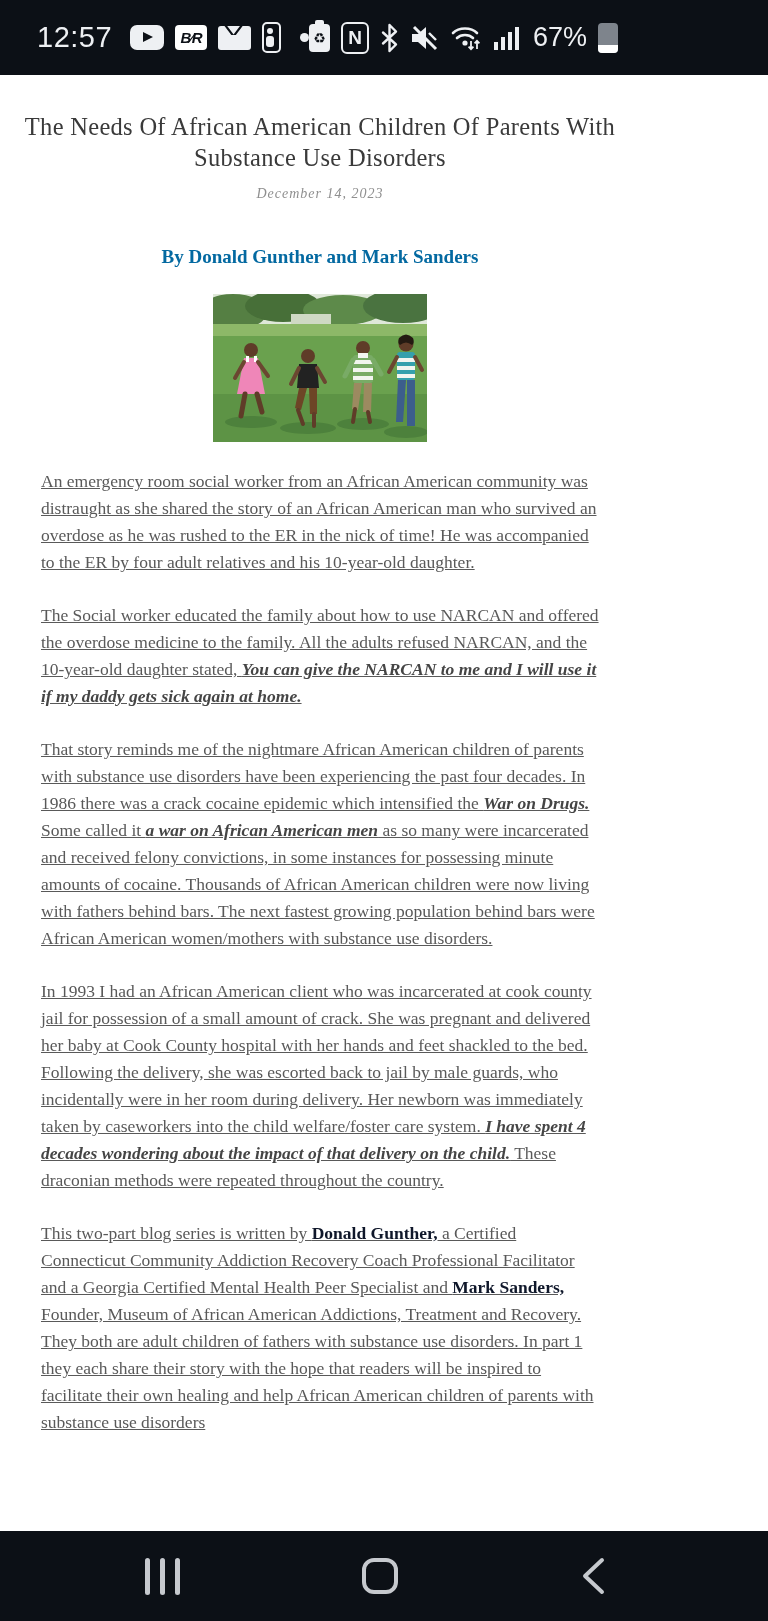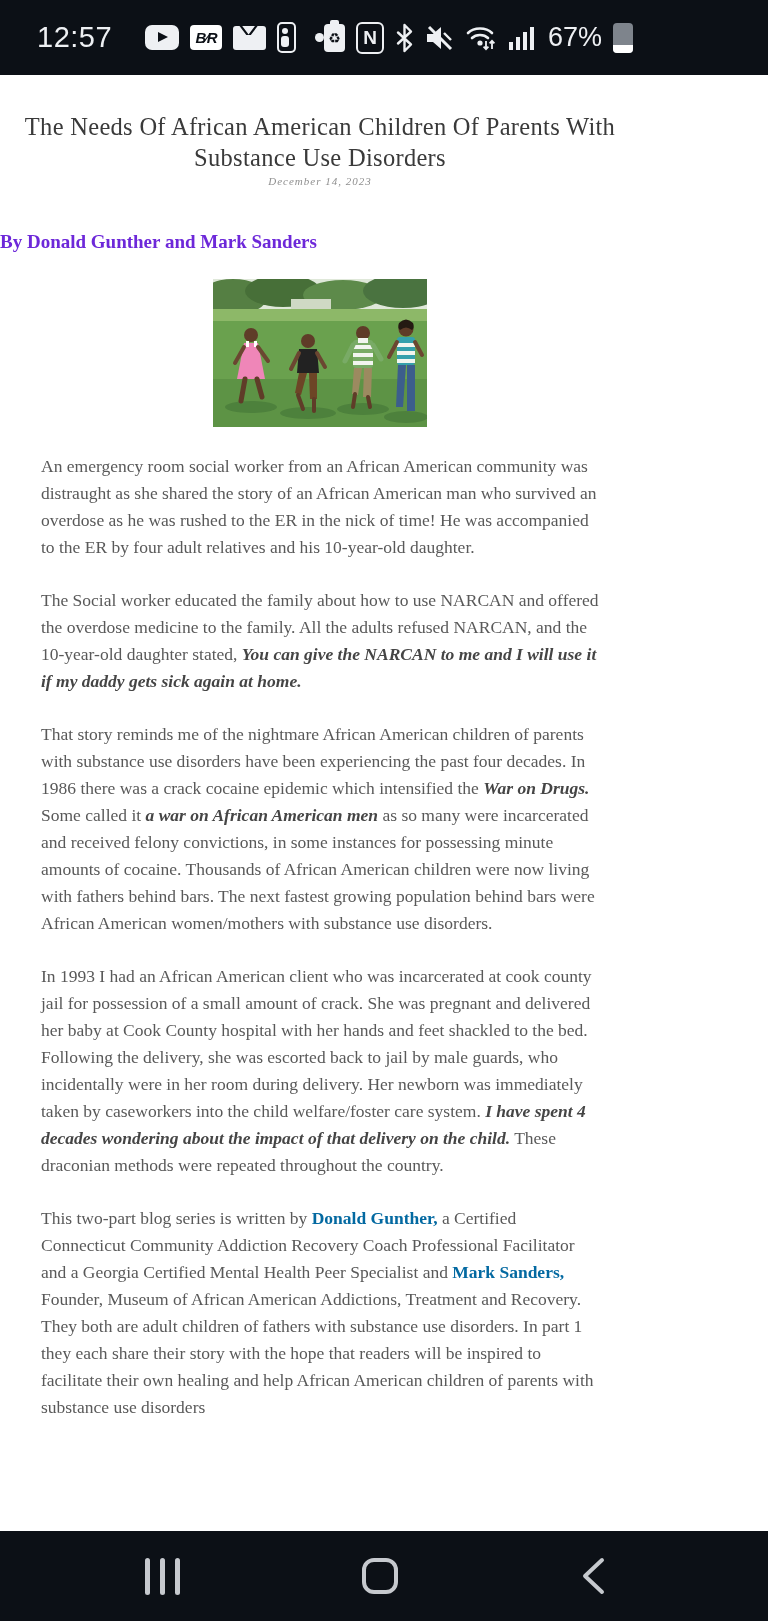--- a/index.html
+++ b/index.html
@@ -9,21 +9,21 @@
     font-family:"Liberation Serif",serif;
   }
   
   .status-bar{
     position:absolute;top:0;left:0;width:768px;height:75px;
     background:#0c1016;display:flex;align-items:center;
     box-sizing:border-box;padding:0 0 0 37px;
     font-family:"Liberation Sans",sans-serif;color:#eef0f3;
   }
   .sb-left{display:flex;align-items:center;gap:11px;}
-  .sb-time{font-size:29px;letter-spacing:.5px;margin-right:22px;}
+  .sb-time{font-size:29px;letter-spacing:.5px;margin-right:7px;}
   .sb-right{display:flex;align-items:center;gap:11px;margin-left:auto;margin-right:188px;}
   .sb-pct{font-size:27px;margin-left:2px;}
   .sbicon{display:inline-flex;align-items:center;justify-content:center;}
   .yt{width:34px;height:25px;background:#eef0f3;border-radius:7px;position:relative;}
   .yt:before{content:"";position:absolute;left:13px;top:7px;border-left:10px solid #0c1016;border-top:5.5px solid transparent;border-bottom:5.5px solid transparent;}
   .br{width:32px;height:25px;background:#ffffff;border-radius:4px;color:#0c1016;font-size:15px;font-weight:bold;display:flex;align-items:center;justify-content:center;letter-spacing:-1px;font-style:italic;}
   .env{width:33px;height:24px;background:#eef0f3;border-radius:3px;position:relative;overflow:hidden;}
   .env:before{content:"";position:absolute;left:2px;top:-9px;width:27px;height:18px;background:#0c1016;transform:rotate(0deg);clip-path:polygon(0 0,50% 100%,100% 0,100% 20%,50% 120%,0 20%);}
   .nba{width:15px;height:27px;border:2px solid #eef0f3;border-radius:5px;position:relative;}
   .nba:before{content:"";position:absolute;left:3px;top:4px;width:6px;height:6px;border-radius:50%;background:#eef0f3;}
@@ -35,27 +35,27 @@
   .nfc{width:24px;height:28px;border:2.5px solid #eef0f3;border-radius:6px;color:#eef0f3;font-size:19px;font-weight:bold;display:flex;align-items:center;justify-content:center;}
   .batt{width:20px;height:30px;border-radius:4px;background:#7e848c;position:relative;overflow:hidden;}
   .batt:before{content:"";position:absolute;bottom:0;left:0;width:100%;height:26%;background:#ffffff;}
   .batt:after{content:"";position:absolute;top:-4px;left:5px;width:10px;height:4px;background:#7e848c;border-radius:2px 2px 0 0;}
   
   .content{position:absolute;top:75px;left:0;width:640px;height:1546px;background:#fff;overflow:hidden;}
   .title{
     margin:36px auto 0;max-width:600px;text-align:center;
     font-size:24.5px;line-height:31px;color:#3a3a3a;font-weight:500;letter-spacing:.3px;
   }
-  .date{margin-top:2px;text-align:center;font-style:italic;font-size:11px;color:#8f8f8f;letter-spacing:1px;}
-  .byline{margin-top:44px;font-weight:bold;font-size:19px;color:#6d28d9;}
+  .date{margin-top:13px;text-align:center;font-style:italic;font-size:14px;color:#8f8f8f;letter-spacing:1px;}
+  .byline{margin-top:44px;text-align:center;font-weight:bold;font-size:19px;color:#0369a1;}
   .hero{display:block;margin:26px auto 0;width:214px;height:148px;}
-  .body-text{width:558px;margin:26px auto 0;font-size:17.5px;line-height:27px;color:#595959;}
+  .body-text{width:558px;margin:26px auto 0;font-size:17.5px;line-height:27px;color:#595959;text-decoration:underline;}
   .body-text p{margin:0 0 26px 0;}
   .bi{font-weight:bold;font-style:italic;color:#454545;}
-  .b{font-weight:bold;color:#0369a1;}
+  .b{font-weight:bold;color:#0f172a;}
   
   .nav-bar{
     position:absolute;left:0;bottom:0;width:768px;height:90px;background:#0c1016;
     display:flex;align-items:center;justify-content:space-between;
     box-sizing:border-box;padding:0 162px 0 145px;
   }
   .nav-btn{display:flex;align-items:center;justify-content:center;background:none;border:none;padding:0;cursor:pointer;}
   .recents{display:flex;gap:10px;}
   .recents i{display:block;width:5px;height:37px;background:#c6c9ce;border-radius:3px;}
   .home{width:36px;height:36px;border:4.5px solid #c6c9ce;border-radius:12px;box-sizing:border-box;background:none;}

